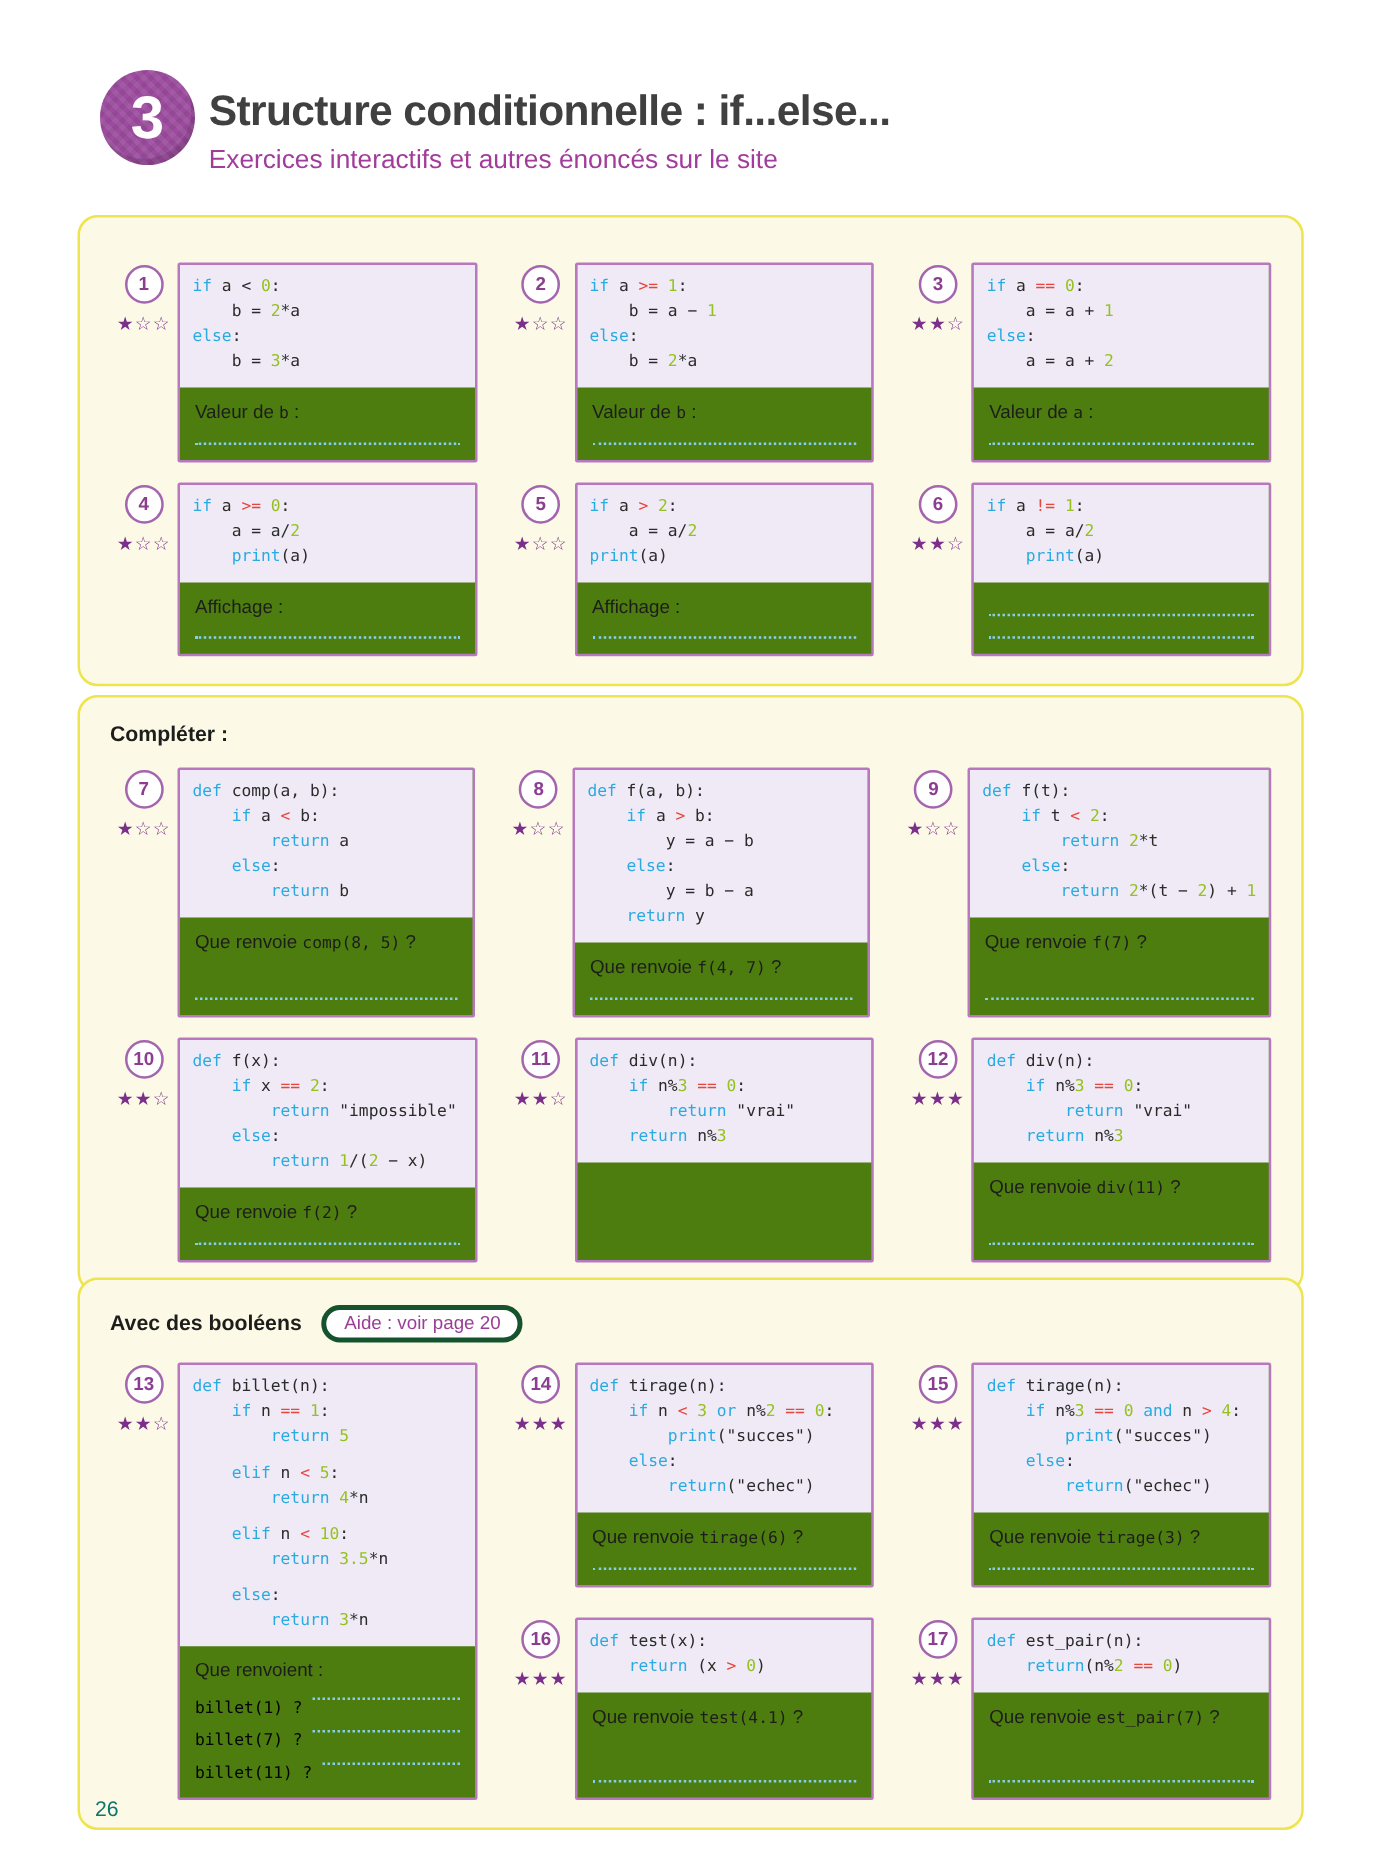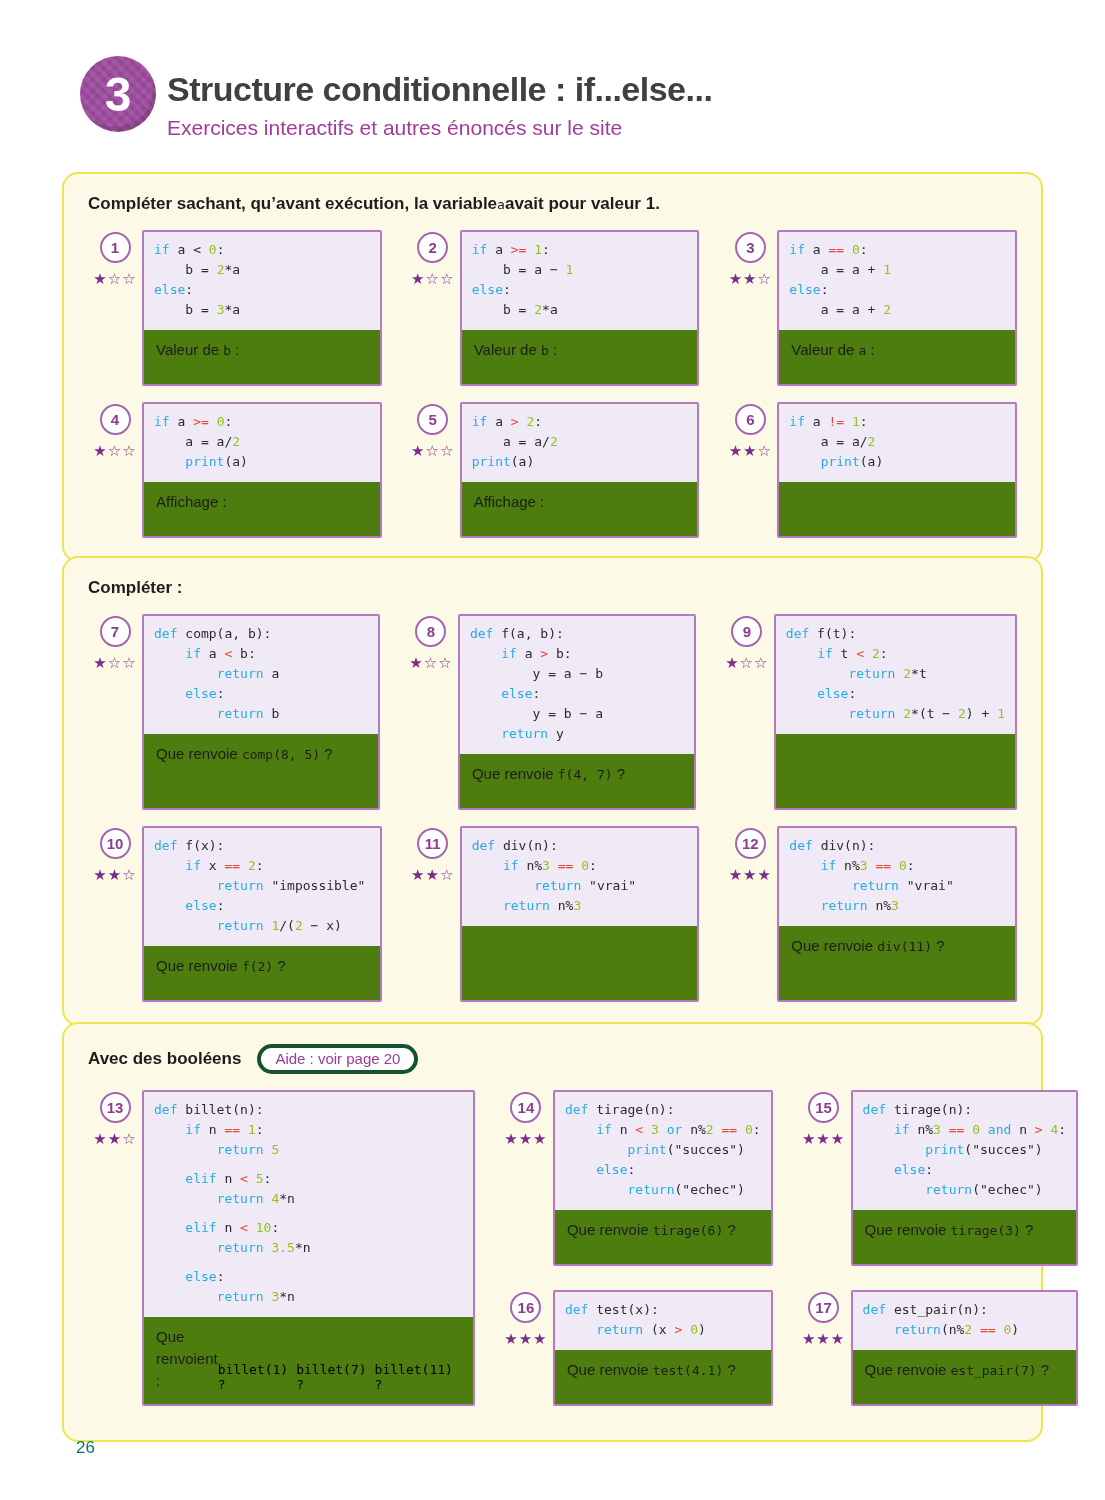--- a/index.html
+++ b/index.html
@@ -47,47 +47,42 @@
           display:flex; flex-direction:column; min-width:0; }
   .code { background:#EFEAF6; padding:8px 10px 10px; }
   .cl { font-family:"DejaVu Sans Mono", monospace; font-size:13px; line-height:20px;
         white-space:pre; color:#2b2b2b; }
   .cl.blank { height:9px; }
   .tk-k { color:#29ABE2; }
   .tk-n { color:#95C11F; }
   .tk-o { color:#E8453C; }
   .tk-p { color:#2b2b2b; }
 
-  .qa { flex:1; display:flex; padding:9px 12px 12px; min-height:54px; }
+  .qa { flex:1; display:flex; flex-direction:column; padding:9px 12px 12px; min-height:54px; }
   .qtext { font-size:15px; color:#1d1d1b; line-height:22px; }
   .q-m { font-family:"DejaVu Sans Mono", monospace; font-size:13px; }
   .rule { margin-top:auto; height:0; border-bottom:2px dotted #85CFEE; padding-top:12px; }
-  .trow { display:flex; align-items:flex-end; margin-top:11px; }
+  .trow { display:flex; align-items:flex-start; margin-top:11px; }
   .trow .fill { flex:1; margin-left:8px; border-bottom:2px dotted #85CFEE; height:3px;
                 transform:translateY(-2px); }
 
   .pagenum { position:absolute; left:76px; top:1438px; font-size:17px; color:#0f766e; }
 </style>
 </head>
 <body>
 
 <div class="page">
   <div class="chapnum">3</div>
   <div class="header-text">
     <div class="title">Structure conditionnelle : if...else...</div>
     <div class="subtitle">Exercices interactifs et autres énoncés sur le site</div>
   </div>
 
   <main>
       <section class="section sec-1">
-        <div class="sec-title">
-          <span class="q-s">Compléter sachant, qu’avant exécution, la variable </span>
-          <span class="q-m">a</span>
-          <span class="q-s"> avait pour valeur 1.</span>
-        </div>
         <div class="row">
           <div class="cell">
             <div class="exercise">
               <div class="gutter">
                 <div class="numcircle">1</div>
                 <div class="stars">★☆☆</div>
               </div>
               <div class="card">
                 <div class="code">
                   <div class="cl"><span class="tk-k">if</span><span class="tk-p"> a &lt; </span><span class="tk-n">0</span><span class="tk-p">:</span></div>
@@ -257,20 +252,24 @@
                 <div class="numcircle">9</div>
                 <div class="stars">★☆☆</div>
               </div>
               <div class="card">
                 <div class="code">
                   <div class="cl"><span class="tk-k">def</span><span class="tk-p"> f(t):</span></div>
                   <div class="cl"><span class="tk-p">    </span><span class="tk-k">if</span><span class="tk-p"> t </span><span class="tk-o">&lt;</span><span class="tk-p"> </span><span class="tk-n">2</span><span class="tk-p">:</span></div>
                   <div class="cl"><span class="tk-p">        </span><span class="tk-k">return</span><span class="tk-p"> </span><span class="tk-n">2</span><span class="tk-p">*t</span></div>
                   <div class="cl"><span class="tk-p">    </span><span class="tk-k">else</span><span class="tk-p">:</span></div>
                   <div class="cl"><span class="tk-p">        </span><span class="tk-k">return</span><span class="tk-p"> </span><span class="tk-n">2</span><span class="tk-p">*(t − </span><span class="tk-n">2</span><span class="tk-p">) + </span><span class="tk-n">1</span></div>
+                </div>
+                <div class="qa">
+                  <div class="qtext"><span class="q-s">Que renvoie </span><span class="q-m">f(7)</span><span class="q-s"> ?</span></div>
+                  <div class="rule"></div>
                 </div>
               </div>
             </div>
           </div>
         </div>
         <div class="row">
           <div class="cell">
             <div class="exercise">
               <div class="gutter">
                 <div class="numcircle">10</div>

